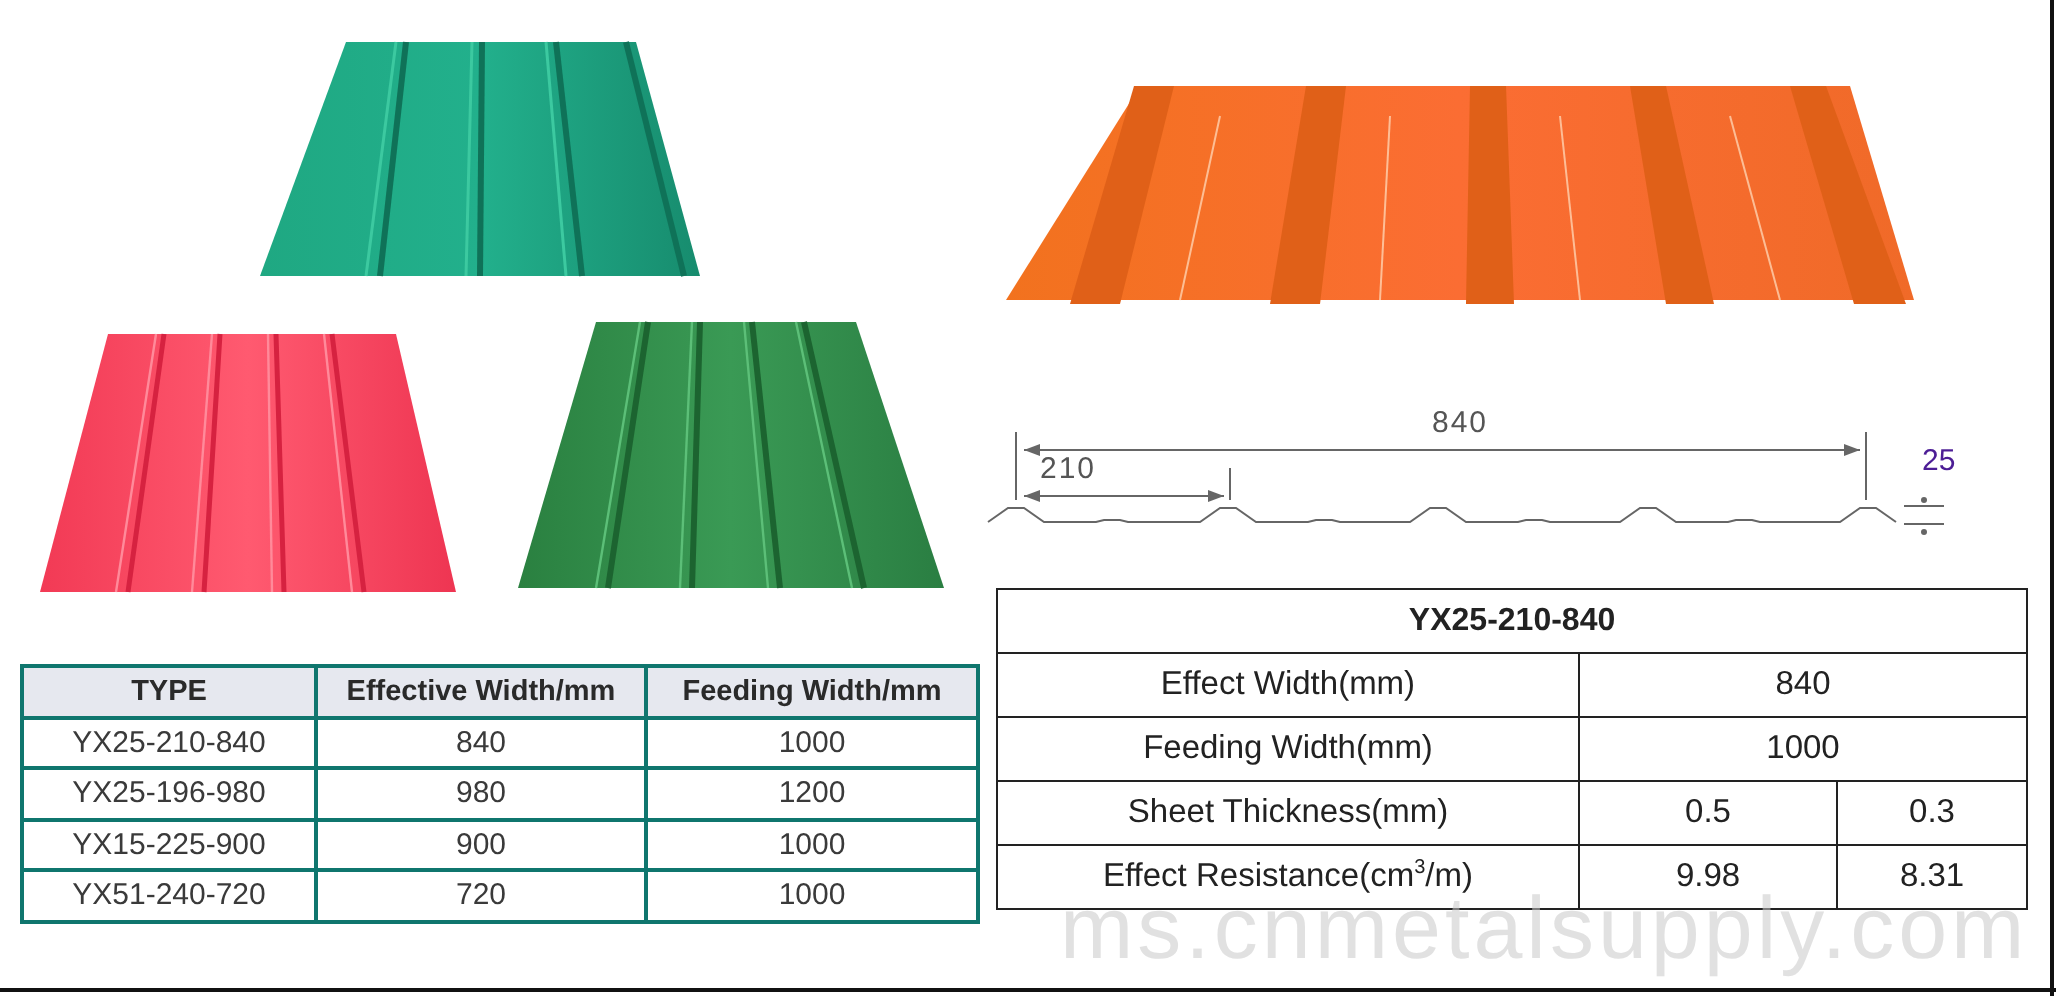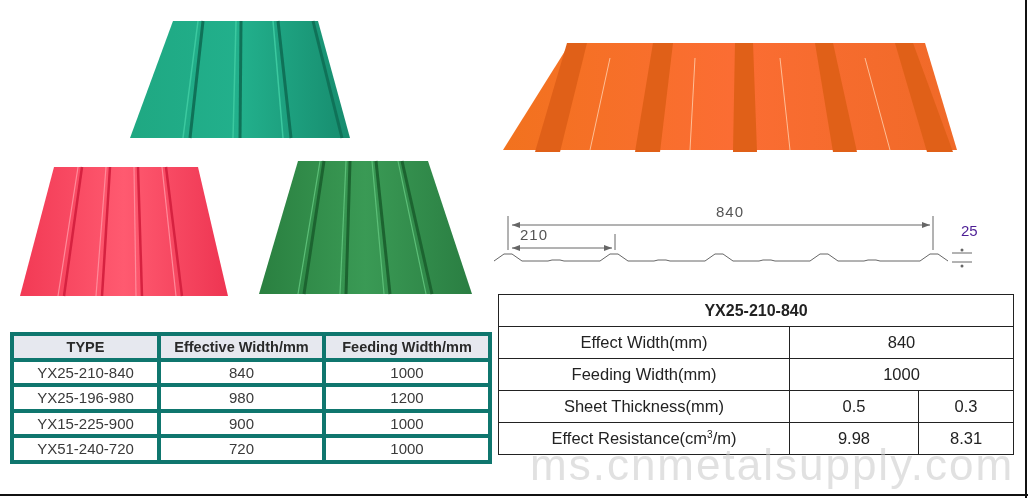--- a/index.html
+++ b/index.html
@@ -7,21 +7,21 @@
     body { position: relative; font-family: "Liberation Sans", sans-serif; color: #222; }
 
     .frame-right { position: absolute; left: 1025px; top: 0; width: 2px; height: 498px; background: #111; }
     .frame-bottom { position: absolute; left: 0; top: 494px; width: 1028px; height: 2px; background: #111; }
 
     .sheet { position: absolute; }
     .sheet svg { display: block; }
 
     
     .type-table { position: absolute; left: 10px; top: 332px; width: 478px; border-collapse: collapse; table-layout: fixed; }
-    .type-table th, .type-table td { border: 4px solid #0f766e; text-align: center; height: 25.5px; font-size: 15px; color: #3a3a3a; padding: 0; }
+    .type-table th, .type-table td { border: 2px solid #0f766e; text-align: center; height: 25.5px; font-size: 15px; color: #3a3a3a; padding: 0; }
     .type-table th { background: #e6e8ef; font-weight: bold; color: #2a2a2a; font-size: 14.5px; }
     .type-table col.c1 { width: 147px; }
     .type-table col.c2 { width: 165px; }
     .type-table col.c3 { width: 166px; }
 
     
     .spec-table { position: absolute; left: 498px; top: 294px; width: 515px; border-collapse: collapse; table-layout: fixed; }
     .spec-table td { border: 1px solid #222; text-align: center; height: 32px; font-size: 16.5px; color: #222; padding: 0; }
     .spec-table .title-cell { font-weight: bold; font-size: 16px; }
     .spec-table col.c1 { width: 291px; }

